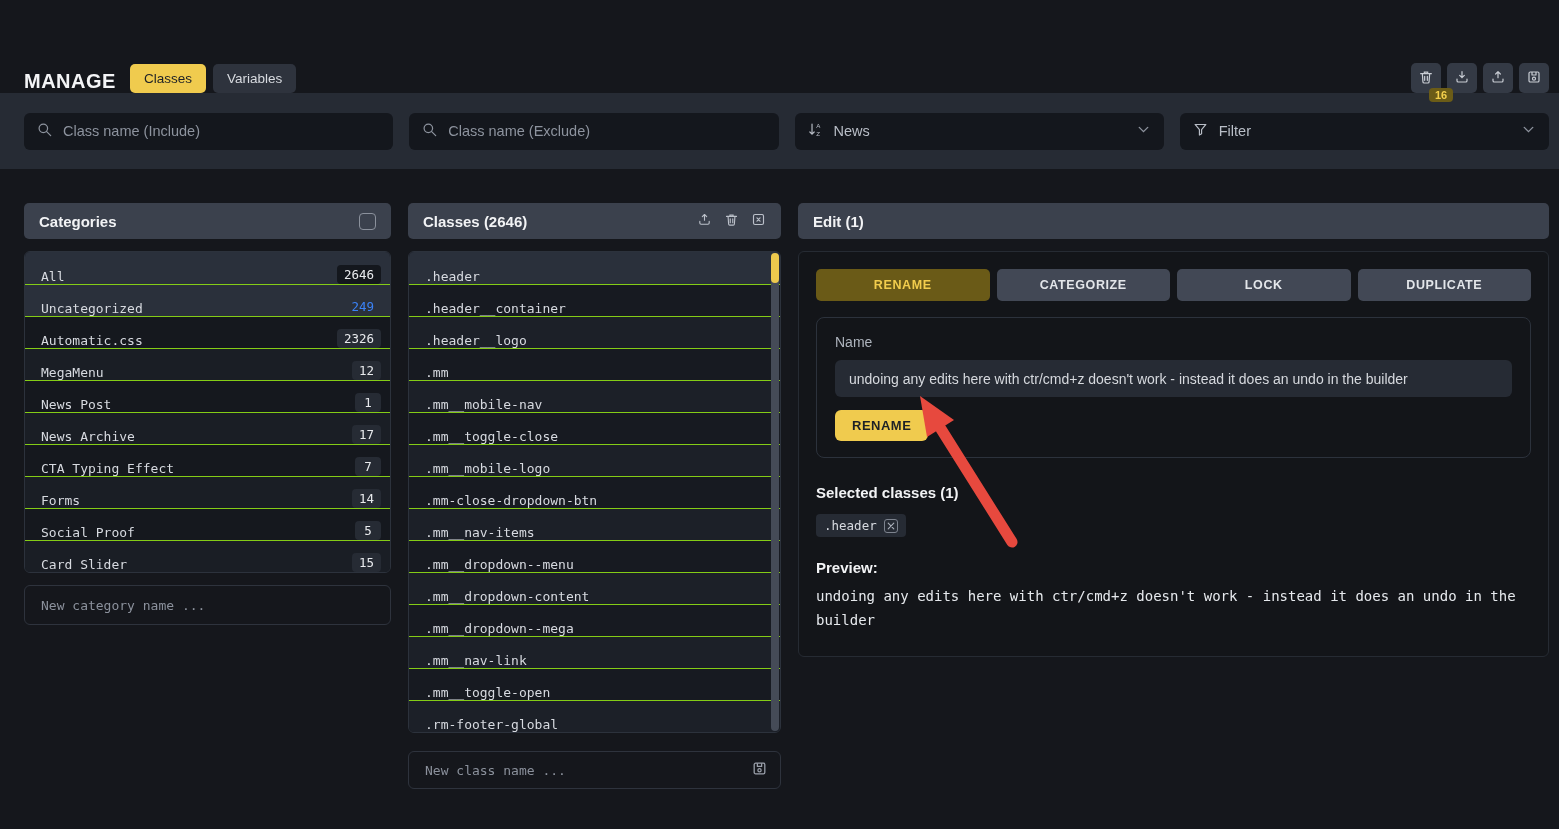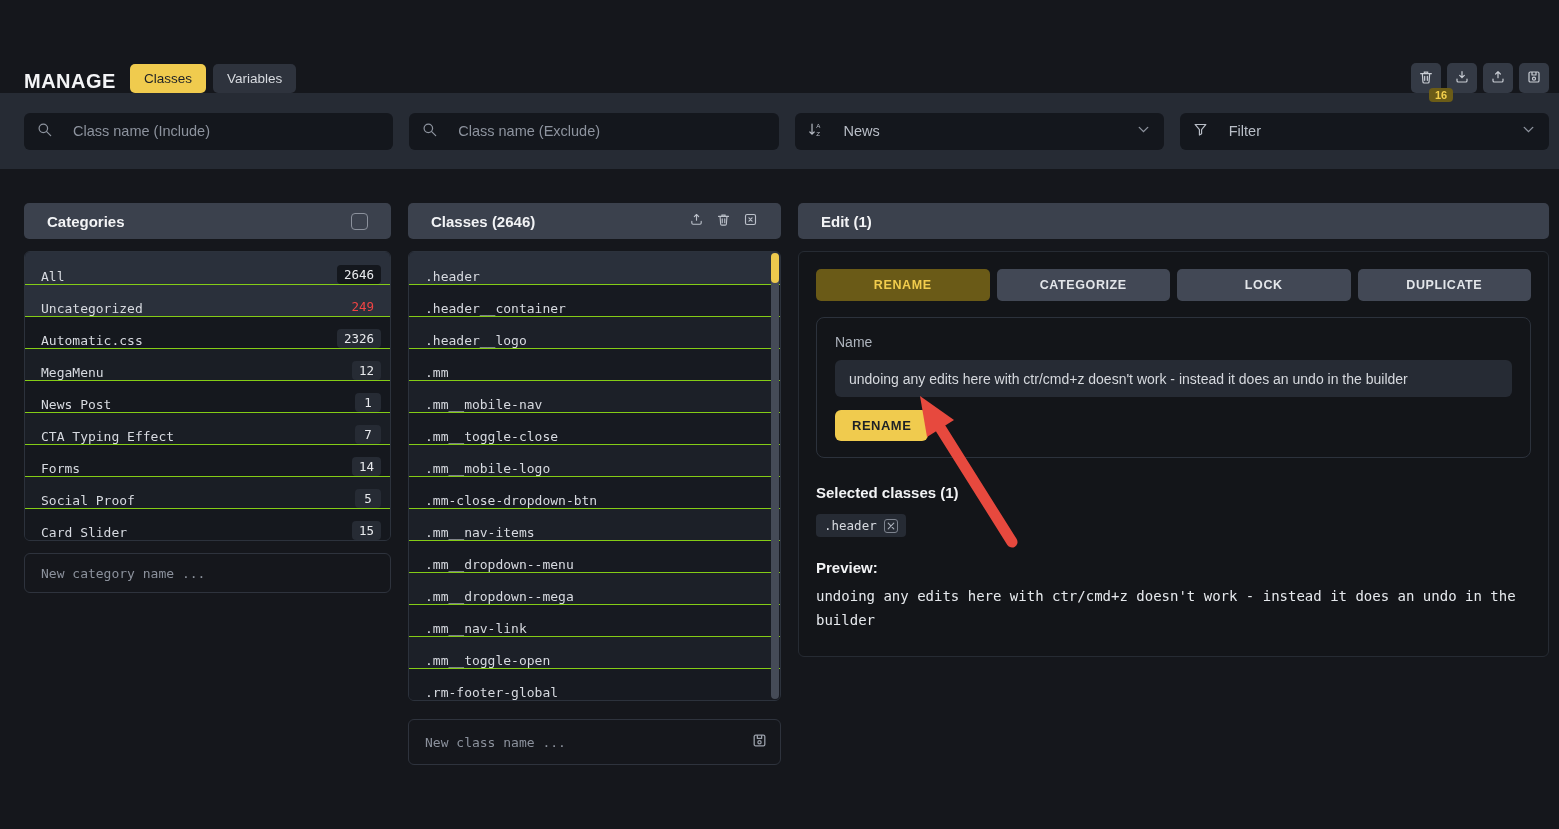--- a/index.html
+++ b/index.html
@@ -18,46 +18,46 @@
   .icon-btn { width:30px; height:30px; border:none; border-radius:5px; background:#343a45; color:#c9cdd4;
     display:flex; align-items:center; justify-content:center; cursor:pointer; }
   .icon-btn svg { width:16px; height:16px; }
   .count-badge { position:absolute; left:18px; top:25px; background:#6b5c17; color:#f4d04c;
     font-size:11px; font-weight:bold; padding:1px 6px; border-radius:4px; }
 
   
   .filterband { height:76px; background:#262b34; display:flex; align-items:center; gap:16px;
     padding:0 10px 0 24px; }
   .f-ctl { flex:1; height:37px; background:#14171d; border-radius:6px; display:flex; align-items:center;
-    padding:0 12px; gap:20px; color:#8d939e; font-size:14.5px; cursor:text; }
+    padding:0 12px; gap:10px; color:#8d939e; font-size:14.5px; cursor:text; }
   .f-ctl.select { cursor:pointer; }
   .f-ctl svg { width:17px; height:17px; flex:none; }
   .f-ctl input { background:transparent; border:none; outline:none; color:#d6d9de; font:inherit; width:100%; }
   .f-ctl input::placeholder { color:#8d939e; }
   .f-ctl .lbl { color:#b9bec7; }
   .chev { margin-left:auto; }
 
   
   .content { display:flex; gap:17px; padding:34px 10px 0 24px; align-items:flex-start; }
   .panel-head { height:36px; background:#3b414d; border-radius:5px; display:flex; align-items:center;
-    padding:0 23px; margin-bottom:12px; }
+    padding:0 15px; margin-bottom:12px; }
   .panel-title { font-size:15px; font-weight:bold; color:#f2f3f5; }
   .col-cats { width:367px; flex:none; }
   .col-classes { width:373px; flex:none; }
   .col-edit { flex:1; }
 
   .list { border:1px solid #2c323c; border-radius:6px; overflow:hidden; background:#171a21; }
   .row { height:32px; display:flex; align-items:flex-end; padding:0 9px 0 16px; font-family:"DejaVu Sans Mono",monospace;
     font-size:13px; color:#d7dae0; cursor:pointer; }
   .row + .row { border-top:1px solid #84cc16; }
   .row .row-label { flex:1; white-space:nowrap; overflow:hidden; }
   .count { min-width:26px; text-align:center; padding:2px 7px; border-radius:4px; font-size:12.5px; }
   .count.light { background:#262b34; color:#e8eaed; }
   .count.dark { background:#14171d; color:#e8eaed; }
-  .count.none { background:transparent; color:#ef4444; }
+  .count.none { background:transparent; color:#3b82f6; }
   #cat-list .row:nth-child(odd):not(.sel){ background:#15181e; }
   #cat-list .row:nth-child(even):not(.sel){ background:#1a1e25; }
   #cat-list .row.sel { background:#2a303b; }
   #class-list .row:nth-child(even):not(.sel){ background:#171a21; }
   #class-list .row:nth-child(odd):not(.sel){ background:#1c2028; }
   #class-list .row.sel { background:#2a303b; }
 
   .cb { width:17px; height:17px; border:1.5px solid #8b919c; border-radius:4px; margin-left:auto; cursor:pointer; }
 
   .new-input { margin-top:12px; height:40px; border:1px solid #2e333d; border-radius:6px; display:flex;
@@ -197,20 +197,24 @@
         </div>
         <div class="row">
           <span class="row-label">MegaMenu</span>
           <span class="count light">12</span>
         </div>
         <div class="row">
           <span class="row-label">News Post</span>
           <span class="count light">1</span>
         </div>
         <div class="row">
+          <span class="row-label">News Archive</span>
+          <span class="count light">17</span>
+        </div>
+        <div class="row">
           <span class="row-label">CTA Typing Effect</span>
           <span class="count light">7</span>
         </div>
         <div class="row">
           <span class="row-label">Forms</span>
           <span class="count light">14</span>
         </div>
         <div class="row">
           <span class="row-label">Social Proof</span>
           <span class="count light">5</span>
@@ -267,37 +271,40 @@
           <div class="row">
             <span class="row-label">.mm-close-dropdown-btn</span>
           </div>
           <div class="row">
             <span class="row-label">.mm__nav-items</span>
           </div>
           <div class="row">
             <span class="row-label">.mm__dropdown--menu</span>
           </div>
           <div class="row">
+            <span class="row-label">.mm__dropdown-content</span>
+          </div>
+          <div class="row">
             <span class="row-label">.mm__dropdown--mega</span>
           </div>
           <div class="row">
             <span class="row-label">.mm__nav-link</span>
           </div>
           <div class="row">
             <span class="row-label">.mm__toggle-open</span>
           </div>
           <div class="row">
             <span class="row-label">.rm-footer-global</span>
           </div>
         </div>
       <div class="sb-track">
         <div class="sb-thumb"></div>
       </div>
     </div>
-    <div class="new-input" style="margin-top:18px;height:46px">
+    <div class="new-input" style="margin-top:18px;height:38px">
       <input placeholder="New class name ..." style="">
       <span><svg viewBox="0 0 24 24" fill="none" stroke="currentColor" stroke-width="1.8" stroke-linejoin="round" width="17" height="17">
             <rect x="4.5" y="4.5" width="15" height="15" rx="2"></rect>
             <path d="M15 4.5V9H9V4.5"></path>
             <circle cx="12" cy="14.5" r="2.3"></circle>
           </svg></span>
     </div>
   </section>
 
   <section class="col-edit">

